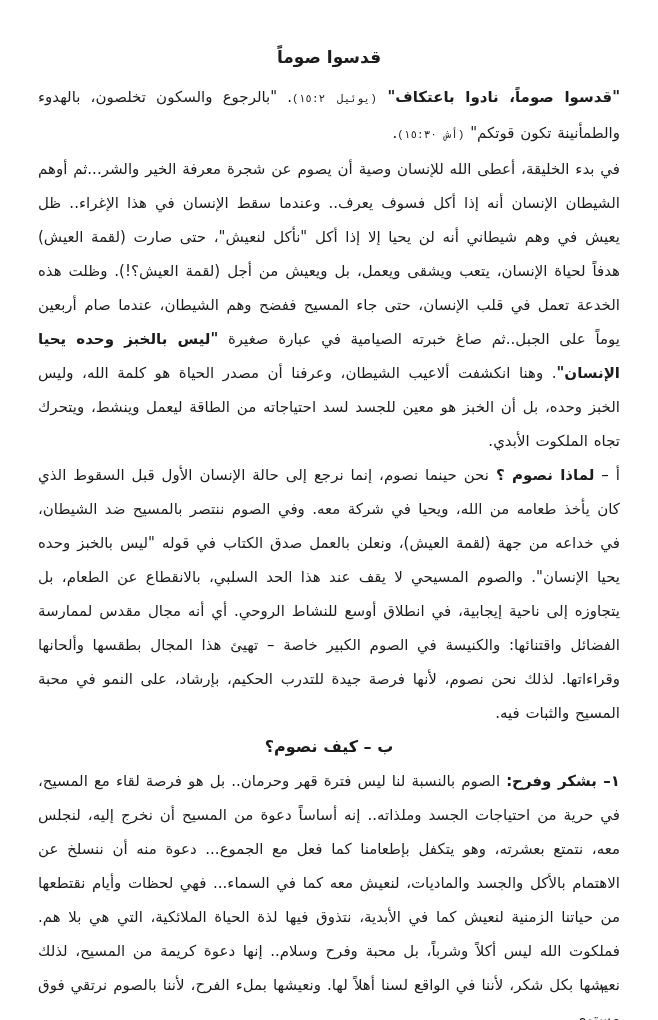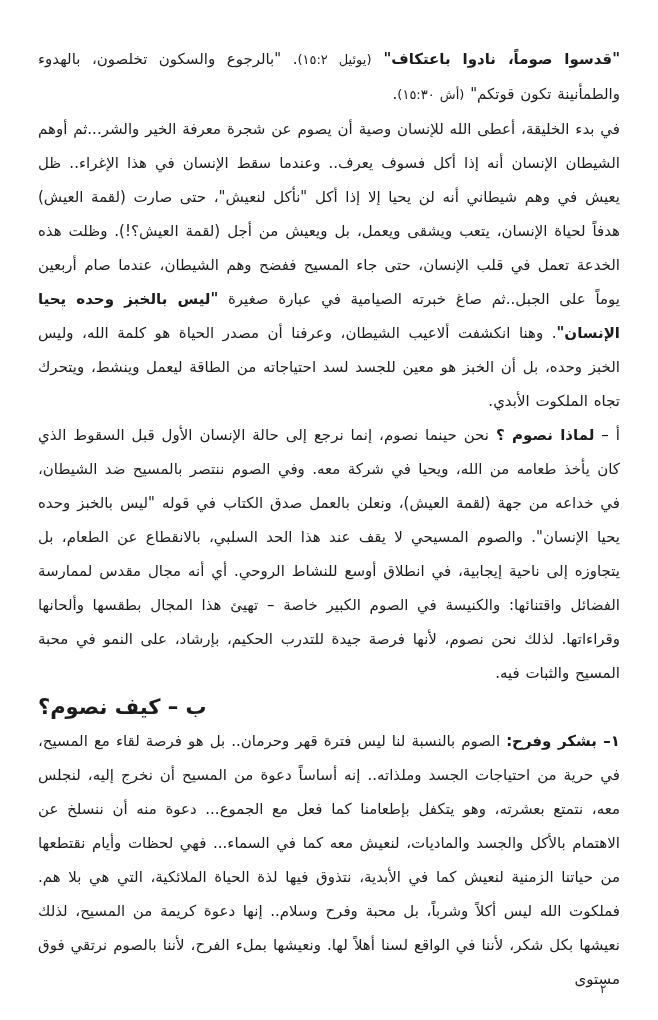--- a/index.html
+++ b/index.html
@@ -30,28 +30,28 @@
   }
   .para {
     margin: 0;
     text-align: justify;
     font-size: 15px;
     line-height: 34px;
     word-spacing: 1px;
   }
   .heading {
     margin: 0;
-    text-align: left;
-    font-size: 21px;
+    text-align: center;
+    font-size: 16px;
     line-height: 34px;
     font-weight: bold;
   }
   .normal { font-weight: normal; }
   .bold   { font-weight: bold; }
-  .ref    { font-size: 13px; font-weight: normal; }
+  .ref    { font-size: 11px; font-weight: normal; font-family: Liberation Mono, monospace; }
   .footer-line {
     position: absolute;
     bottom: 24px;
     left: 0;
     right: 0;
     text-align: center;
     font-size: 11px;
     color: #2a2a2a;
   }
   .page-number {
@@ -63,20 +63,21 @@
     color: #2a2a2a;
   }
   
   .page-number { right: auto; left: 600px; direction: ltr; }
 </style>
 </head>
 <body>
 
 <div class="page">
   <div class="content">
+      <p class="doc-title"><span class="bold">قدسوا صوماً</span></p>
       <p class="para"><span class="bold">"قدسوا صوماً، نادوا باعتكاف" </span><span class="ref">(يوئيل ١٥:٢)</span><span class="normal">. "بالرجوع والسكون تخلصون، بالهدوء والطمأنينة تكون قوتكم" </span><span class="ref">(أش ١٥:٣٠)</span><span class="normal">.</span></p>
       <p class="para"><span class="normal">في بدء الخليقة، أعطى الله للإنسان وصية أن يصوم عن شجرة معرفة الخير والشر...ثم أوهم الشيطان الإنسان أنه إذا أكل فسوف يعرف.. وعندما سقط الإنسان في هذا الإغراء.. ظل يعيش في وهم شيطاني أنه لن يحيا إلا إذا أكل "نأكل لنعيش"، حتى صارت (لقمة العيش) هدفاً لحياة الإنسان، يتعب ويشقى ويعمل، بل ويعيش من أجل (لقمة العيش؟!). وظلت هذه الخدعة تعمل في قلب الإنسان، حتى جاء المسيح ففضح وهم الشيطان، عندما صام أربعين يوماً على الجبل..ثم صاغ خبرته الصيامية في عبارة صغيرة </span><span class="bold">"ليس بالخبز وحده يحيا الإنسان"</span><span class="normal">. وهنا انكشفت ألاعيب الشيطان، وعرفنا أن مصدر الحياة هو كلمة الله، وليس الخبز وحده، بل أن الخبز هو معين للجسد لسد احتياجاته من الطاقة ليعمل وينشط، ويتحرك تجاه الملكوت الأبدي.</span></p>
       <p class="para"><span class="normal">أ – </span><span class="bold">لماذا نصوم ؟</span><span class="normal"> نحن حينما نصوم، إنما نرجع إلى حالة الإنسان الأول قبل السقوط الذي كان يأخذ طعامه من الله، ويحيا في شركة معه. وفي الصوم ننتصر بالمسيح ضد الشيطان، في خداعه من جهة (لقمة العيش)، ونعلن بالعمل صدق الكتاب في قوله "ليس بالخبز وحده يحيا الإنسان". والصوم المسيحي لا يقف عند هذا الحد السلبي، بالانقطاع عن الطعام، بل يتجاوزه إلى ناحية إيجابية، في انطلاق أوسع للنشاط الروحي. أي أنه مجال مقدس لممارسة الفضائل واقتنائها: والكنيسة في الصوم الكبير خاصة – تهيئ هذا المجال بطقسها وألحانها وقراءاتها. لذلك نحن نصوم، لأنها فرصة جيدة للتدرب الحكيم، بإرشاد، على النمو في محبة المسيح والثبات فيه.</span></p>
       <p class="heading"><span class="bold">ب – كيف نصوم؟</span></p>
       <p class="para"><span class="bold">١– بشكر وفرح:</span><span class="normal"> الصوم بالنسبة لنا ليس فترة قهر وحرمان.. بل هو فرصة لقاء مع المسيح، في حرية من احتياجات الجسد وملذاته.. إنه أساساً دعوة من المسيح أن نخرج إليه، لنجلس معه، نتمتع بعشرته، وهو يتكفل بإطعامنا كما فعل مع الجموع... دعوة منه أن ننسلخ عن الاهتمام بالأكل والجسد والماديات، لنعيش معه كما في السماء... فهي لحظات وأيام نقتطعها من حياتنا الزمنية لنعيش كما في الأبدية، نتذوق فيها لذة الحياة الملائكية، التي هي بلا هم. فملكوت الله ليس أكلاً وشرباً، بل محبة وفرح وسلام.. إنها دعوة كريمة من المسيح، لذلك نعيشها بكل شكر، لأننا في الواقع لسنا أهلاً لها. ونعيشها بملء الفرح، لأننا بالصوم نرتقي فوق مستوى</span></p>
     </div>
 
 
   <div class="page-number">٢</div>
 </div>

